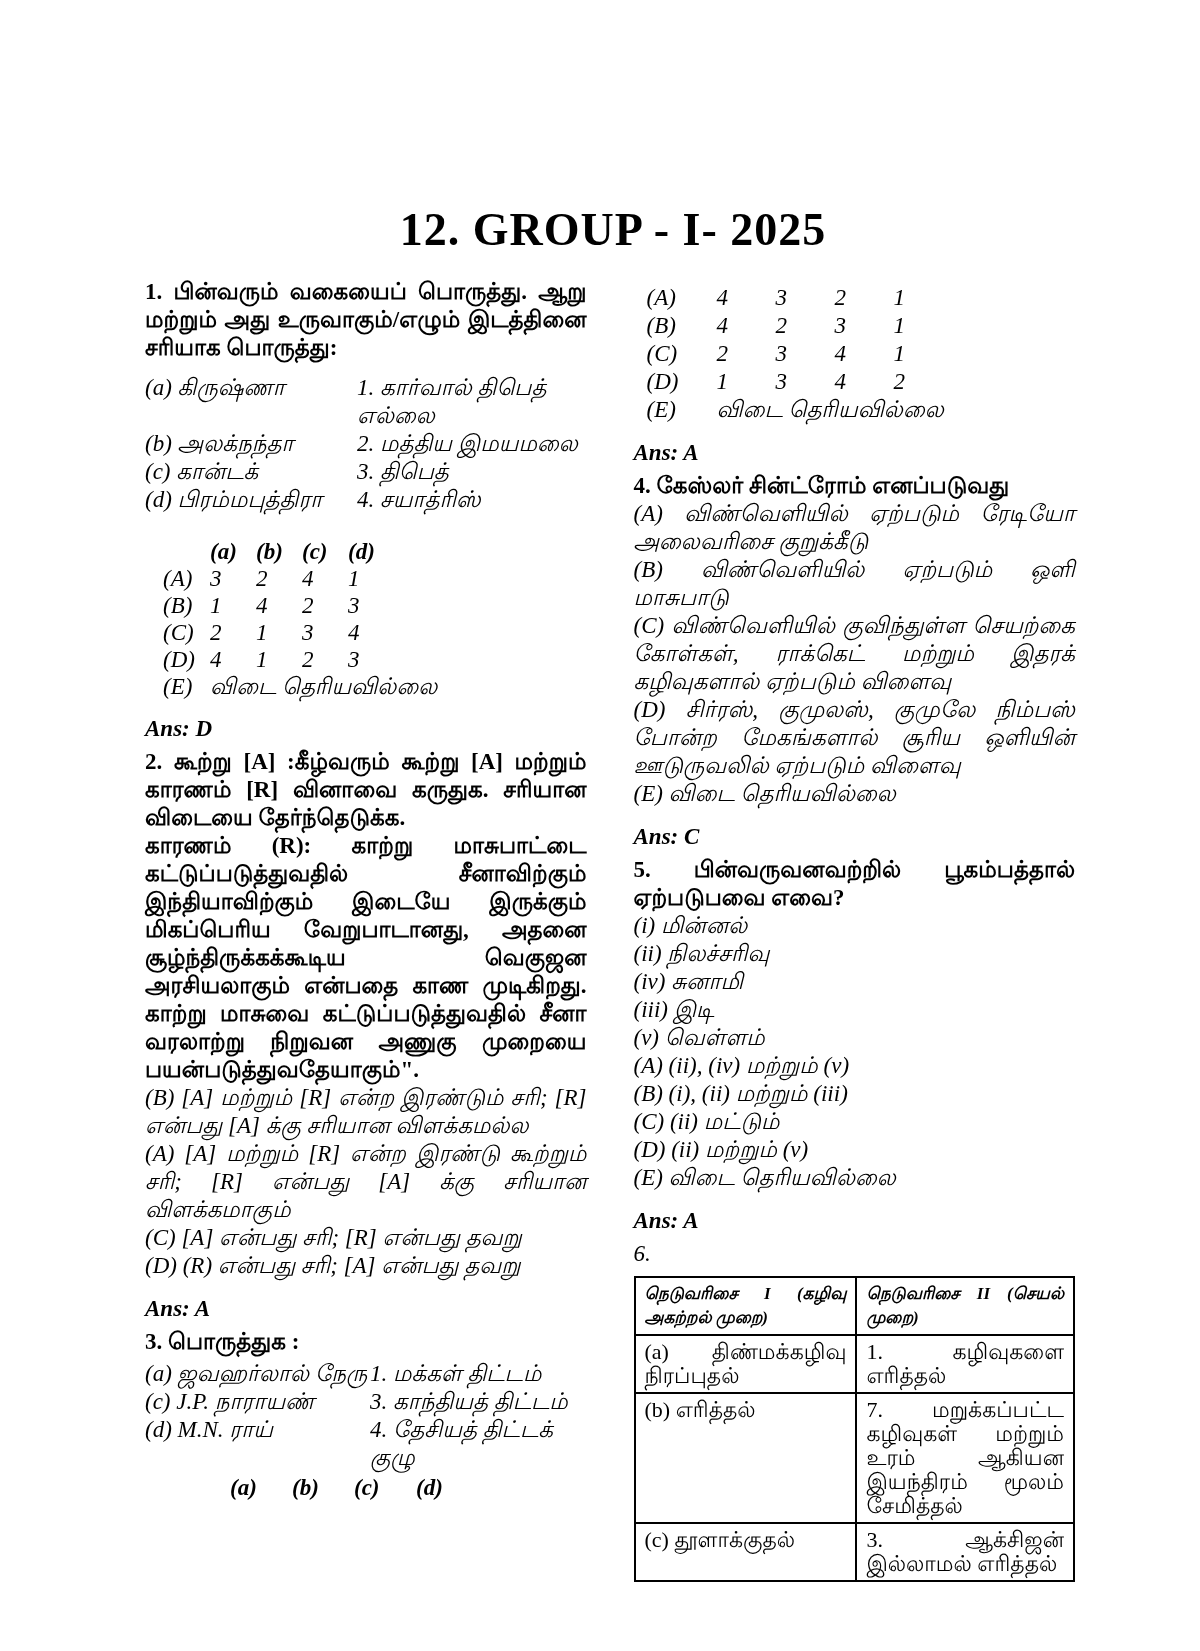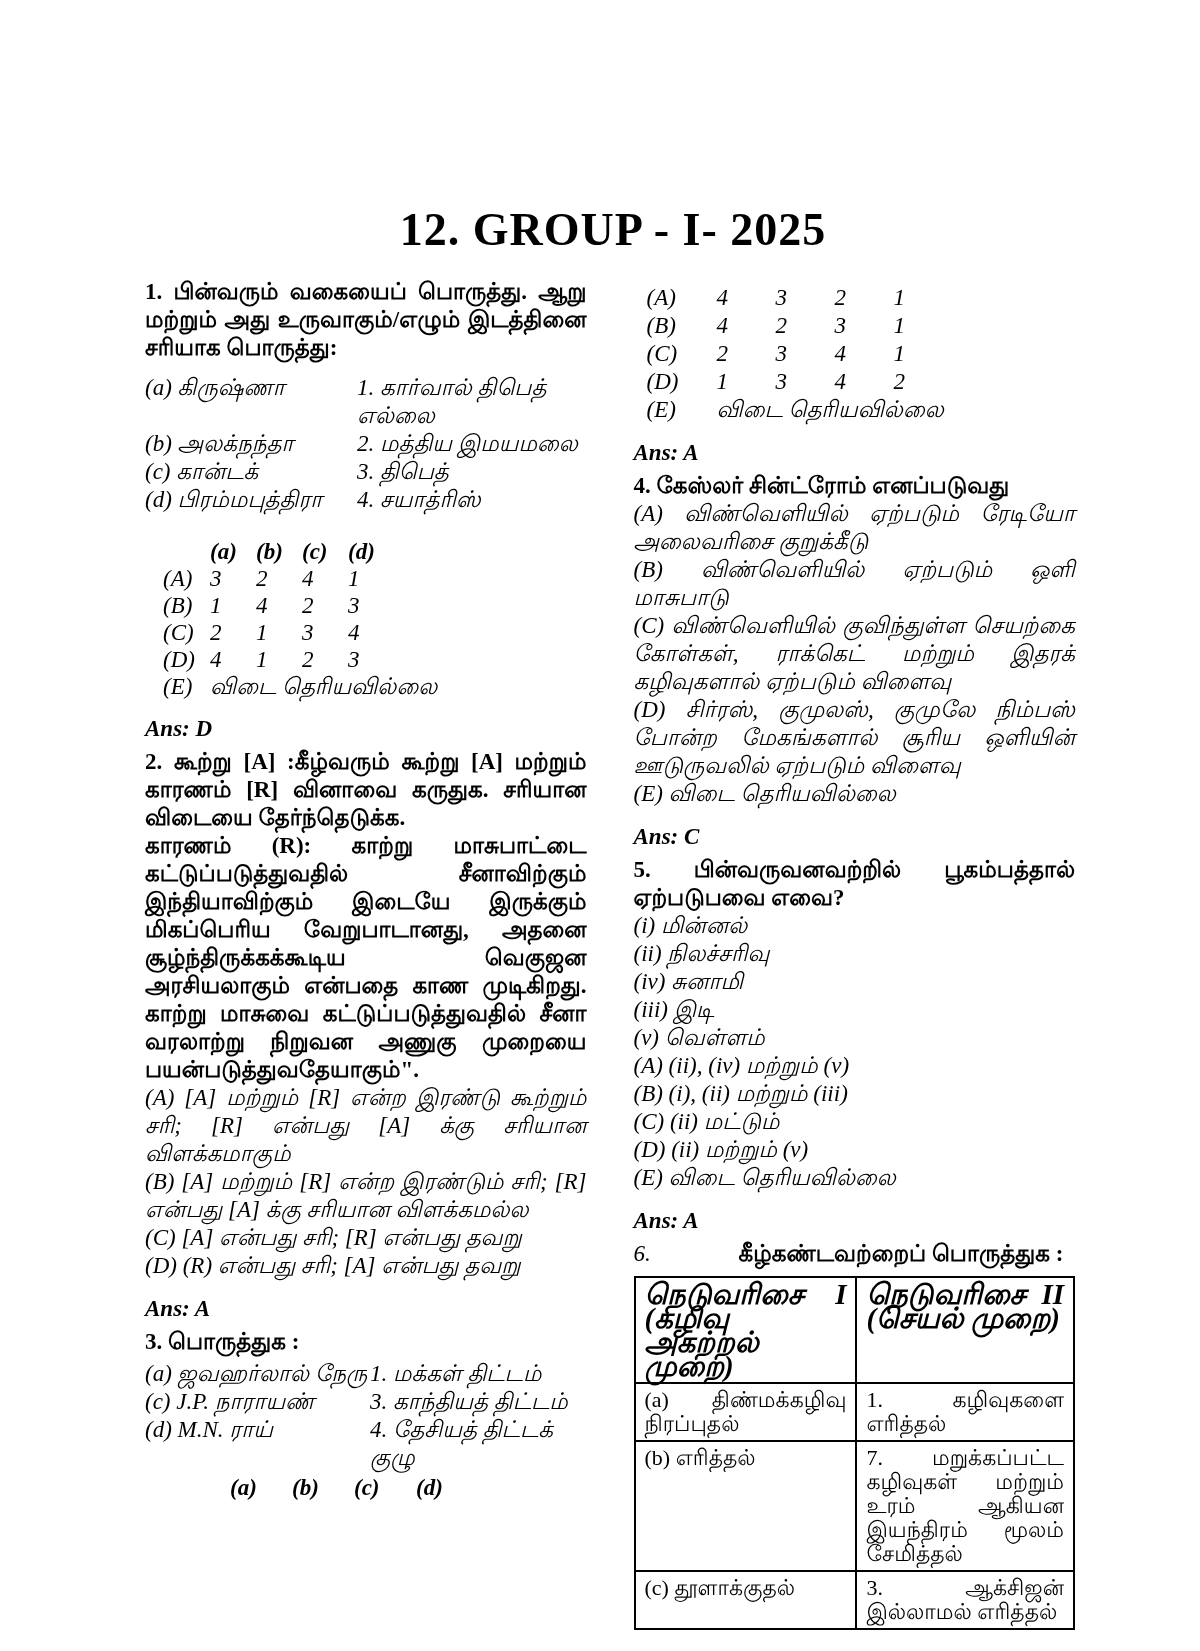--- a/index.html
+++ b/index.html
@@ -42,21 +42,21 @@
   .q6-head { display:flex; margin-top:3px; }
   .q6-num { font-style:italic; width:105px; }
   .q6-table {
     border-collapse:collapse; width:100%; margin-top:8px;
     font-size:22px; line-height:24px;
   }
   .q6-table th, .q6-table td {
     border:2px solid #000; padding:4px 9px;
     vertical-align:top; text-align:justify; text-align-last:left;
   }
-  .q6-table th { font-weight:bold; font-style:italic; font-size:29px; }
+  .q6-table th { font-weight:bold; font-style:italic; font-size:17px; }
   .q6-table .c1 { width:50.5%; }
   .q6-table .c2 { width:49.5%; }
   .mt4 { margin-top:4px; }
 </style>
 </head>
 <body>
 
 <div class="page">
 
   <h1 class="title">12. GROUP - I- 2025</h1>
@@ -125,22 +125,22 @@
         <div class="m-row">
           <span>(E)</span>
           <span class="m-span">விடை தெரியவில்லை</span>
         </div>
       </div>
 
       <p class="ans">Ans: D</p>
 
       <p class="stem just">2. கூற்று [A] :கீழ்வரும் கூற்று [A] மற்றும் காரணம் [R] வினாவை கருதுக. சரியான விடையை தேர்ந்தெடுக்க.</p>
       <p class="stem just">காரணம் (R): காற்று மாசுபாட்டை கட்டுப்படுத்துவதில் சீனாவிற்கும் இந்தியாவிற்கும் இடையே இருக்கும் மிகப்பெரிய வேறுபாடானது, அதனை சூழ்ந்திருக்கக்கூடிய வெகுஜன அரசியலாகும் என்பதை காண முடிகிறது. காற்று மாசுவை கட்டுப்படுத்துவதில் சீனா வரலாற்று நிறுவன அணுகு முறையை பயன்படுத்துவதேயாகும்".</p>
+      <p class="ital just">(B) [A] மற்றும் [R] என்ற இரண்டும் சரி; [R] என்பது [A] க்கு சரியான விளக்கமல்ல</p>
       <p class="ital just">(A) [A] மற்றும் [R] என்ற இரண்டு கூற்றும் சரி; [R] என்பது [A] க்கு சரியான விளக்கமாகும்</p>
-      <p class="ital just">(B) [A] மற்றும் [R] என்ற இரண்டும் சரி; [R] என்பது [A] க்கு சரியான விளக்கமல்ல</p>
       <p class="ital just">(C) [A] என்பது சரி; [R] என்பது தவறு</p>
       <p class="ital just">(D) (R) என்பது சரி; [A] என்பது தவறு</p>
 
       <p class="ans">Ans: A</p>
 
       <p class="stem">3. பொருத்துக :</p>
 
       <div class="pairs pairs-q3 mt4">
         <div class="pair">
           <span>(a) ஜவஹர்லால் நேரு</span>
@@ -222,21 +222,20 @@
       <p class="ital">(A) (ii), (iv) மற்றும் (v)</p>
       <p class="ital">(B) (i), (ii) மற்றும் (iii)</p>
       <p class="ital">(C) (ii) மட்டும்</p>
       <p class="ital">(D) (ii) மற்றும் (v)</p>
       <p class="ital">(E) விடை தெரியவில்லை</p>
 
       <p class="ans">Ans: A</p>
 
       <div class="q6-head">
         <span class="q6-num">6.</span>
-        <span class="stem">கீழ்கண்டவற்றைப் பொருத்துக :</span>
       </div>
 
       <table class="q6-table">
         <tbody>
           <tr>
             <th class="c1">நெடுவரிசை I (கழிவு அகற்றல் முறை)</th>
             <th class="c2">நெடுவரிசை II (செயல் முறை)</th>
           </tr>
           <tr>
             <td>(a) திண்மக்கழிவு நிரப்புதல்</td>

